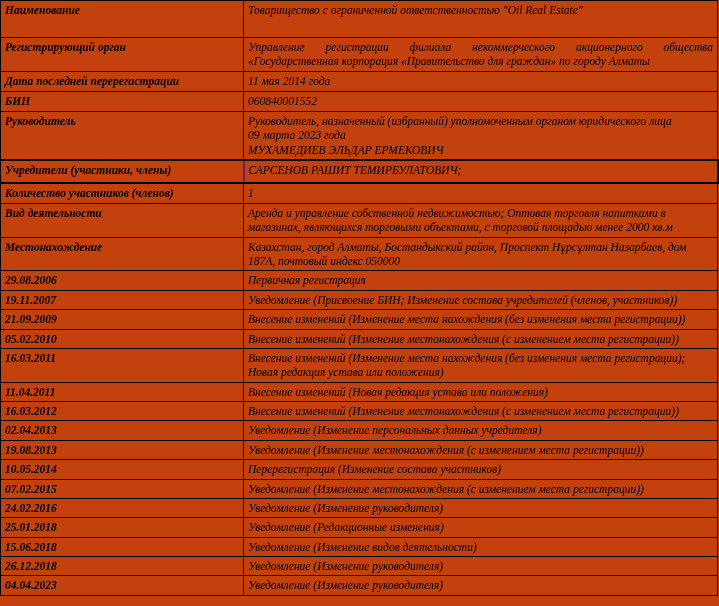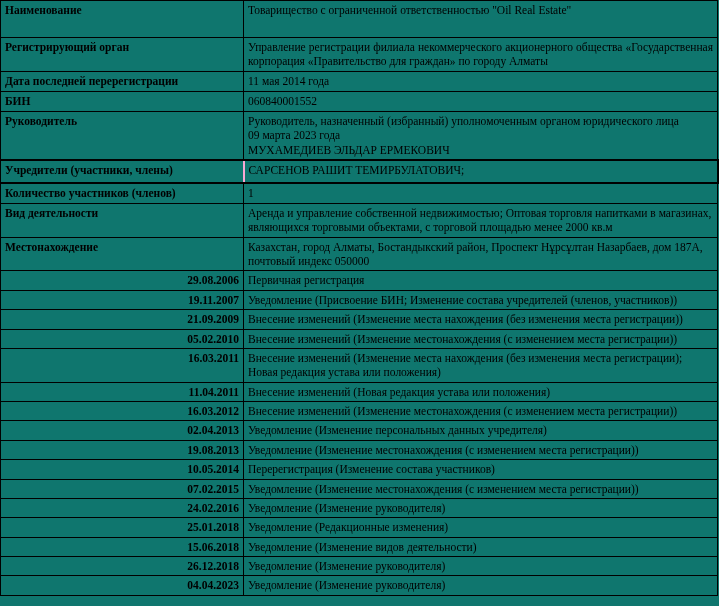--- a/index.html
+++ b/index.html
@@ -3,22 +3,23 @@
 <meta charset="utf-8">
 <style>
   html, body {
     margin: 0;
     padding: 0;
     background: #ffffff;
   }
   .page {
     width: 719px;
     height: 606px;
-    background: #0f766e;
+    background: #c2410c;
     overflow: hidden;
+    font-style: italic;
   }
   table.reg-table {
     border-collapse: collapse;
     width: 717px;
     table-layout: fixed;
     font-family: "Liberation Serif", "DejaVu Serif", serif;
     color: #000000;
   }
   table.reg-table td {
     border: 1px solid #000000;
@@ -35,40 +36,40 @@
   }
   td.value {
     padding: 3px 8px 2px 8px;
   }
   td.value.justify {
     text-align: justify;
     margin-left: 32px;
   }
   td.date {
     font-weight: bold;
-    text-align: right;
+    text-align: left;
     vertical-align: middle;
     padding-right: 6px;
   }
   col.c-left  { width: 243px; }
   col.c-right { width: 474px; }
 
   tr.row-name td        { height: 32px; }
   tr.row-regorgan td    { height: 28px; }
   tr.row-short td       { height: 15px; margin-top: 27px; }
   tr.row-head td        { height: 40px; }
   tr.row-twolines td    { height: 28px; }
 
   tr.row-founders td {
     border-top: 2px solid #000000;
     border-bottom: 2px solid #000000;
     height: 17px;
   }
   tr.row-founders td.value {
-    border-left: 2px solid #f9a8d4;
+    border-left: 2px solid #701a75;
     border-right: 2px solid #000000;
     margin-top: 42px;
   }
   tr.hist-row td { height: 14px; }
   .vline { display: block; }
 </style>
 </head>
 <body>
 
 <div class="page">

